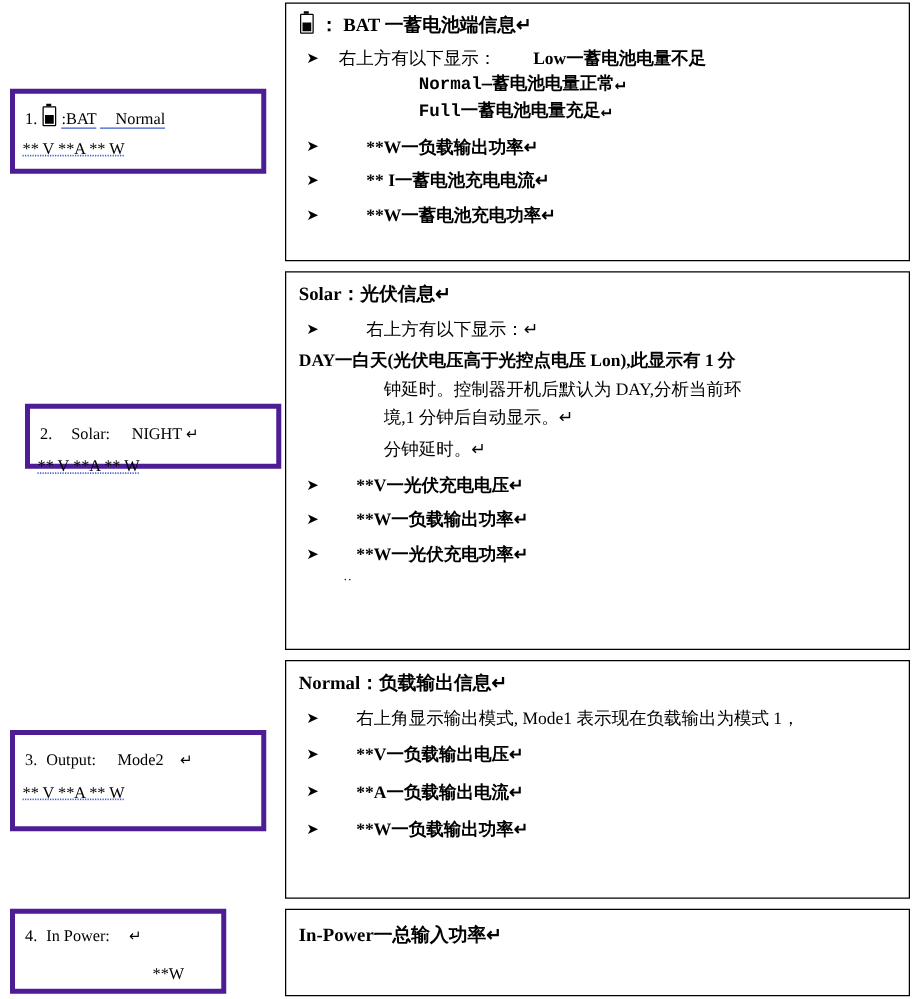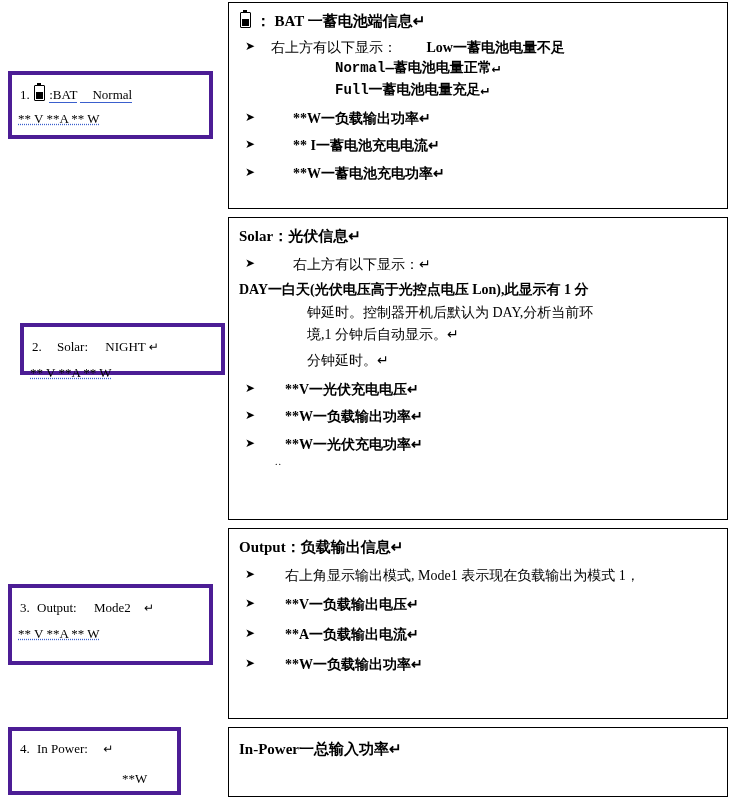--- a/index.html
+++ b/index.html
@@ -233,21 +233,21 @@
       <span style="padding-left:12px;">Solar:</span>
       <span style="padding-left:14px;">NIGHT</span>
       <span class="eol">↵</span>
     </div>
     <div class="lcd-line2" style="top:38px;">
       <span class="wavy">**  V    **A    **  W</span>
     </div>
   </div>
 
   <div class="descbox" style="left:228px; top:528px; width:500px; height:191px;">
-    <div class="dtitle">Output：负载输出信息↵</div>
+    <div class="dtitle">Normal：负载输出信息↵</div>
 
     <div class="bullet-row" style="margin-top:6px;">
       <span class="bullet">➤</span>
       <span class="btxt" style="padding-left:14px;">右上角显示输出模式, Mode1 表示现在负载输出为模式 1，</span>
     </div>
 
     <div class="bullet-row" style="margin-top:8px;">
       <span class="bullet">➤</span>
       <span class="btxt bold" style="padding-left:14px;">**V一负载输出电压↵</span>
     </div>

